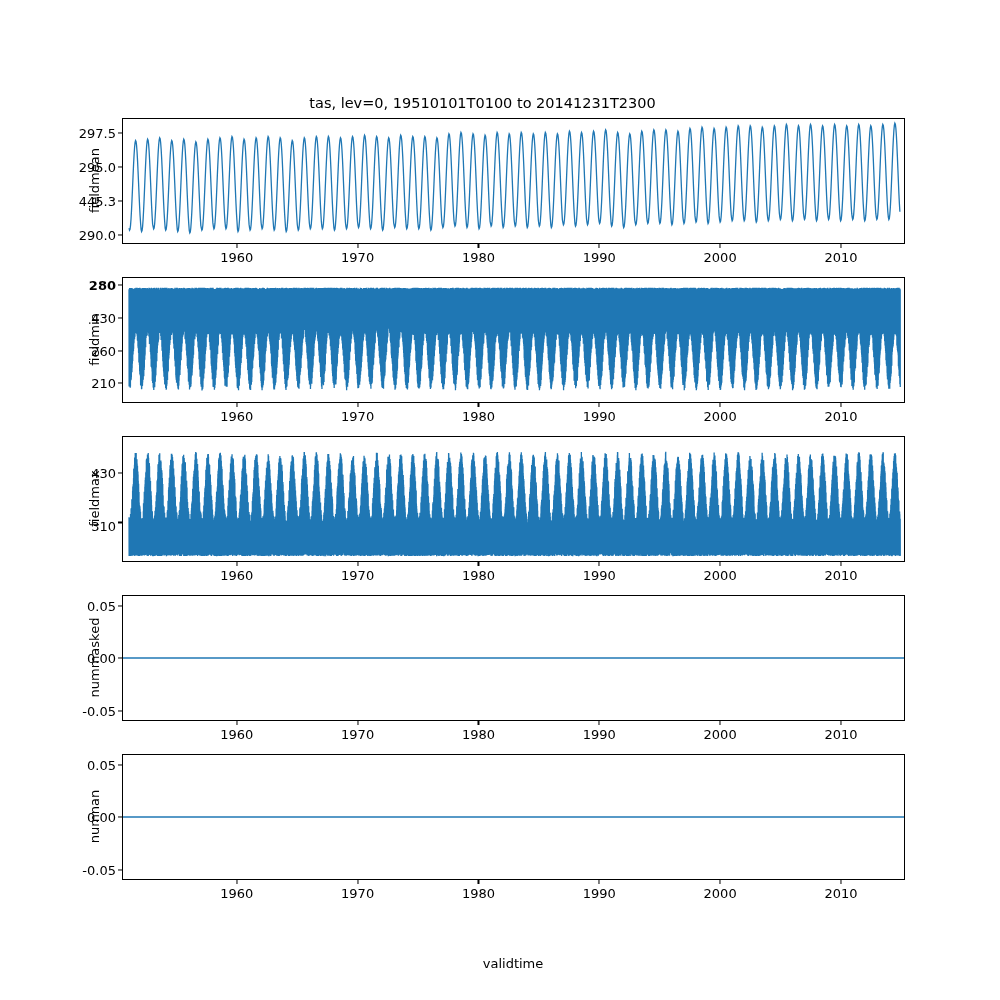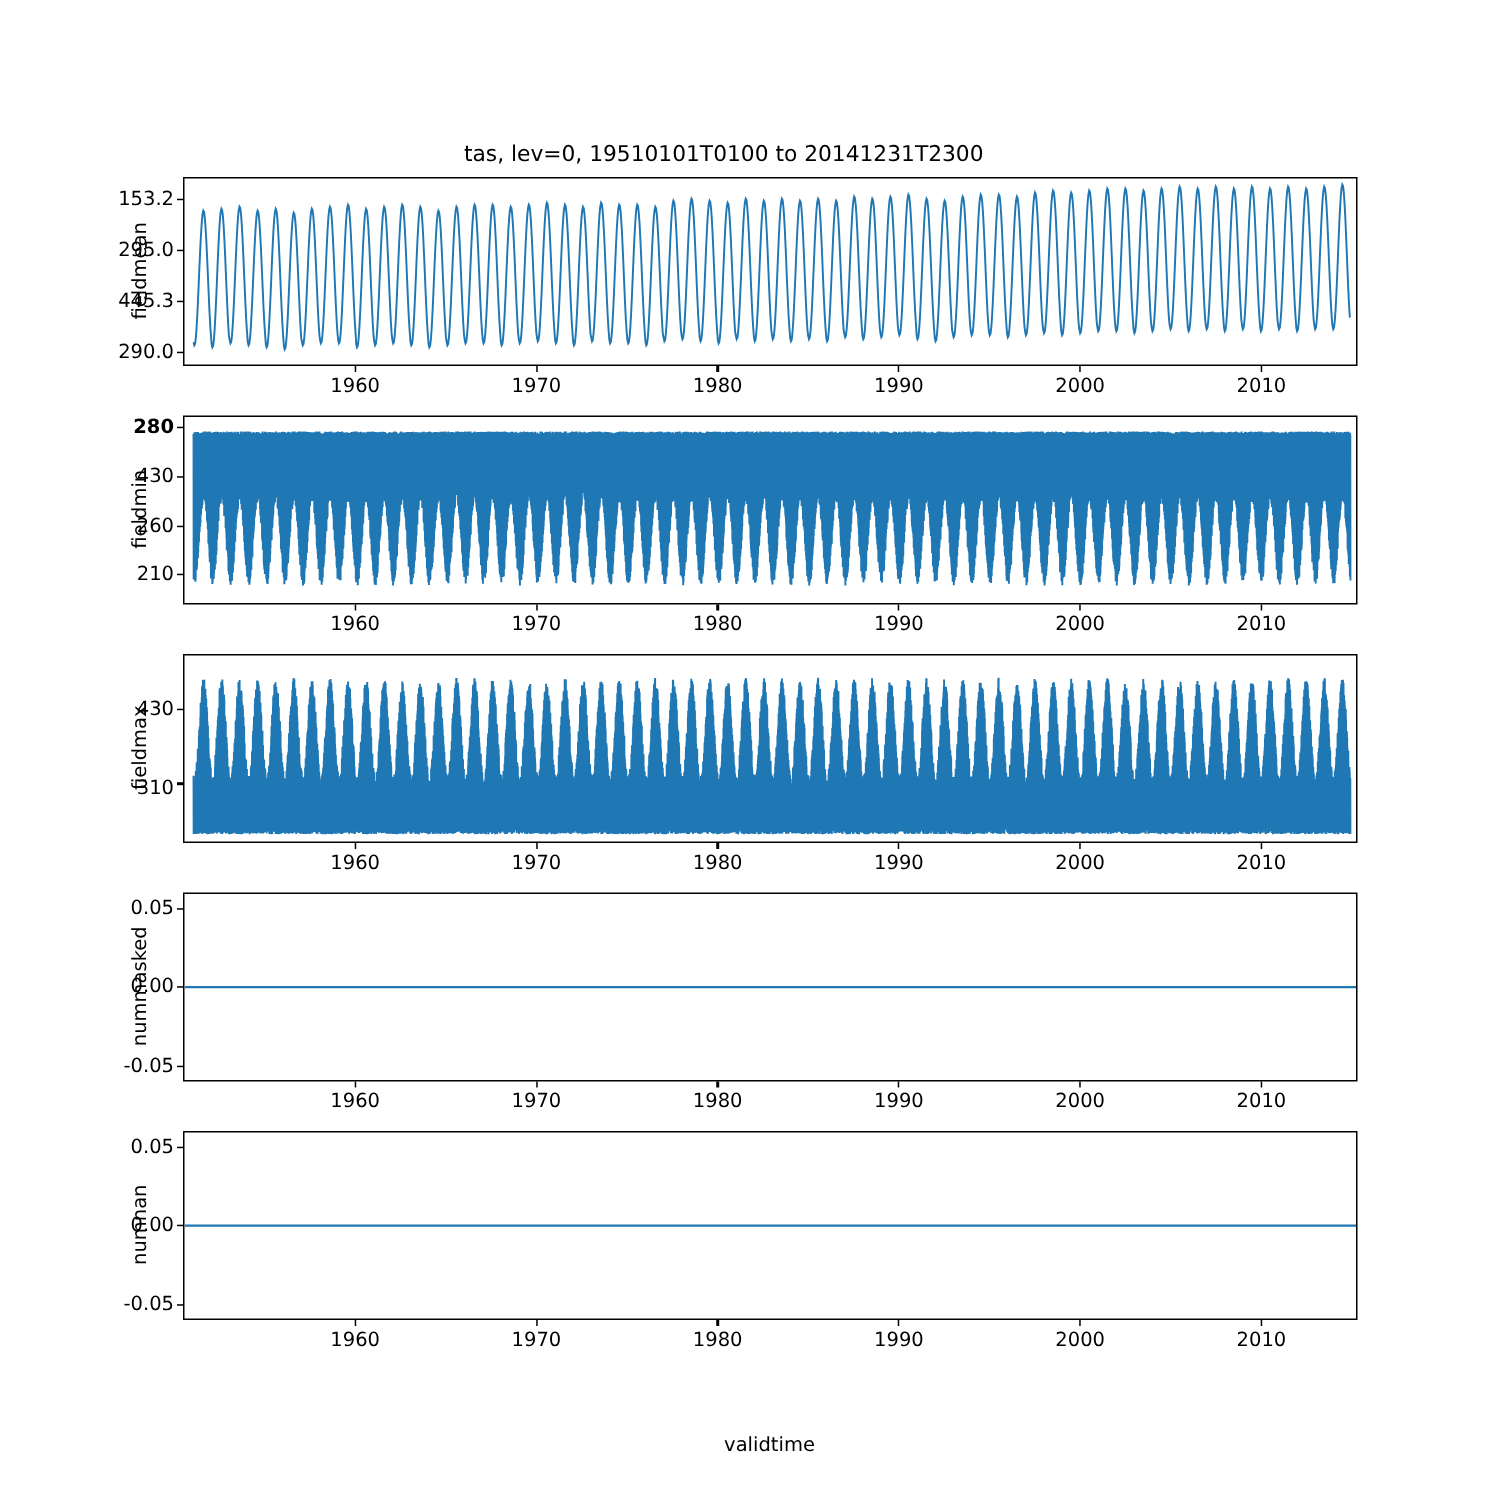--- a/index.html
+++ b/index.html
@@ -124,21 +124,21 @@
         </svg>
     </div>
     <div class="ylabel" style="left:-118px; top:55px; width:180px;">fieldmean</div>
   <div class="ytickmark" style="top: 117.146px;"></div>
       <div class="ytick" style="top: 117.146px;">290.0</div>
       <div class="ytickmark" style="top: 83.0919px;"></div>
       <div class="ytick" style="top: 83.0919px;">445.3</div>
       <div class="ytickmark" style="top: 49.0378px;"></div>
       <div class="ytick" style="top: 49.0378px;">295.0</div>
       <div class="ytickmark" style="top: 14.9838px;"></div>
-      <div class="ytick" style="top: 14.9838px;">153.2</div>
+      <div class="ytick" style="top: 14.9838px;">297.5</div>
       <div class="xtickmark" style="left: 114.792px;"></div>
       <div class="xtick" style="left: 114.792px;">1960</div>
       <div class="xtickmark" style="left: 235.625px;"></div>
       <div class="xtick" style="left: 235.625px;">1970</div>
       <div class="xtickmark" style="left: 356.458px;"></div>
       <div class="xtick" style="left: 356.458px;">1980</div>
       <div class="xtickmark" style="left: 477.292px;"></div>
       <div class="xtick" style="left: 477.292px;">1990</div>
       <div class="xtickmark" style="left: 598.125px;"></div>
       <div class="xtick" style="left: 598.125px;">2000</div>

